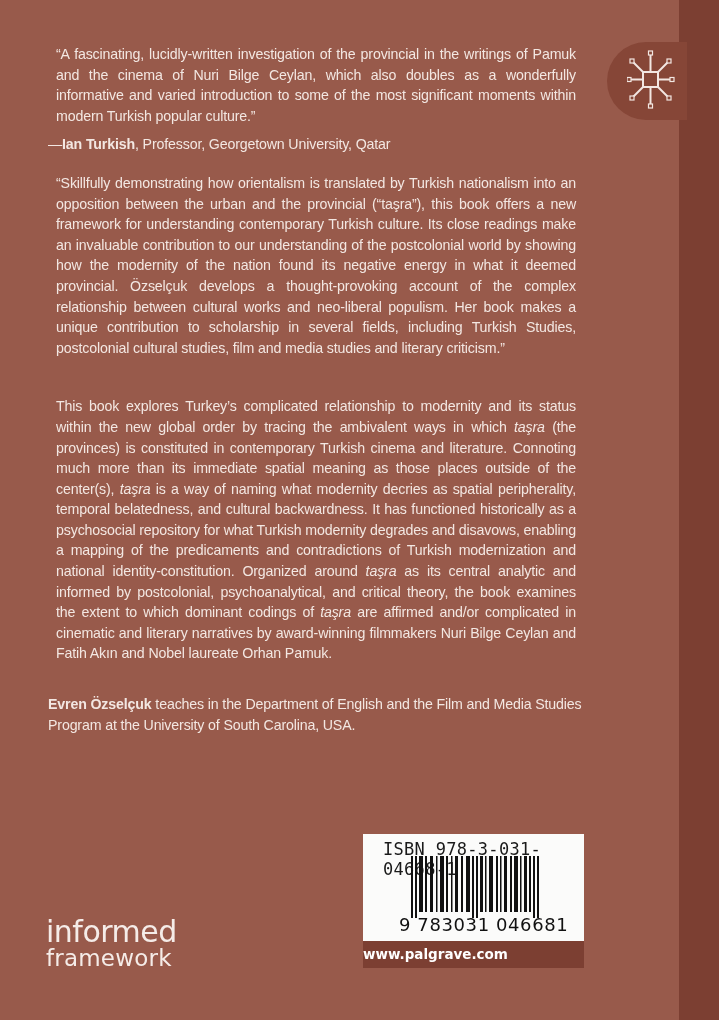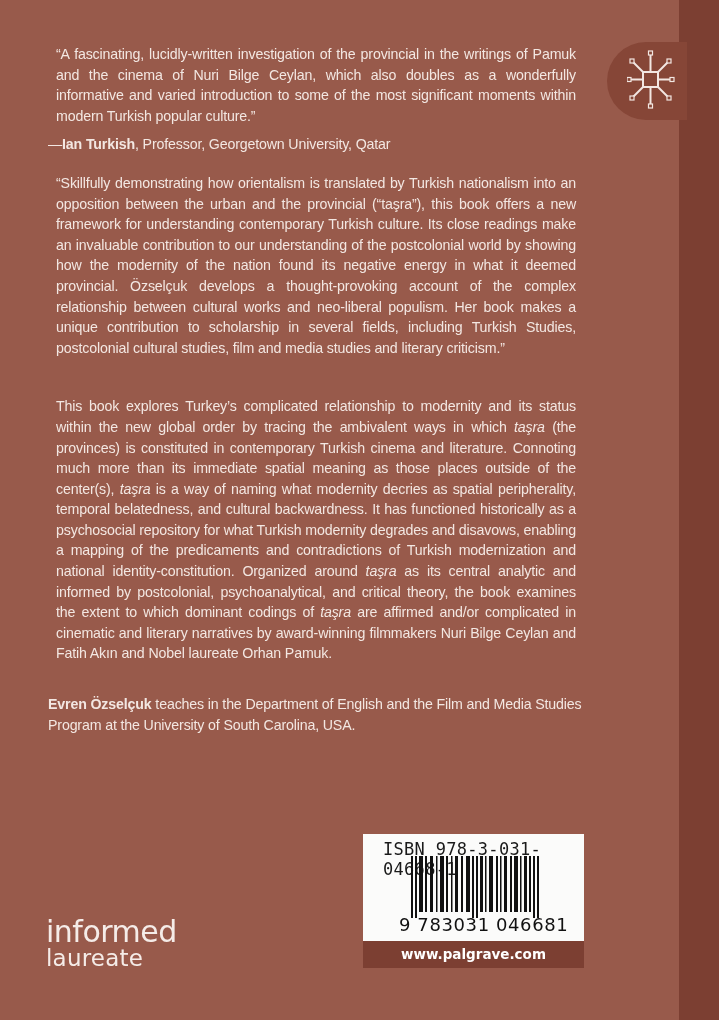--- a/index.html
+++ b/index.html
@@ -48,21 +48,21 @@
       letter-spacing: 0.3px;
     }
     .barcode { position: absolute; left: 48px; top: 22px; }
     .barcode-digits {
       position: absolute; left: 36px; top: 80px;
       font-family: "DejaVu Sans", sans-serif; font-size: 18px; color: #111;
       letter-spacing: 0.6px;
     }
     .url {
       position: absolute; left: 0; top: 107px; width: 221px; height: 33px;
-      text-align: center; line-height: 26px;
+      line-height: 26px;
       font-family: "DejaVu Sans", sans-serif; font-size: 13.5px; color: #fff; font-weight: bold;
     }
     .publisher {
       position: absolute; left: 46px; top: 917px;
       font-family: "DejaVu Sans", sans-serif; color: #f5ece8;
       line-height: 1;
     }
     .publisher .l1 { font-size: 30px; letter-spacing: -0.5px; display: block; }
     .publisher .l2 { font-size: 23px; letter-spacing: 0.2px; display: block; margin-top: 0px; }
   </style>
@@ -148,14 +148,14 @@
         <rect x="126" y="0" width="2" height="62"></rect>
       </g>
     </svg>
     <div class="barcode-digits">9 783031 046681</div>
   </div>
   <div class="url">www.palgrave.com</div>
 </div>
 
 <div class="publisher">
   <span class="l1">informed</span>
-  <span class="l2">laureate</span>
+  <span class="l2">framework</span>
 </div>
 
 </body></html>

